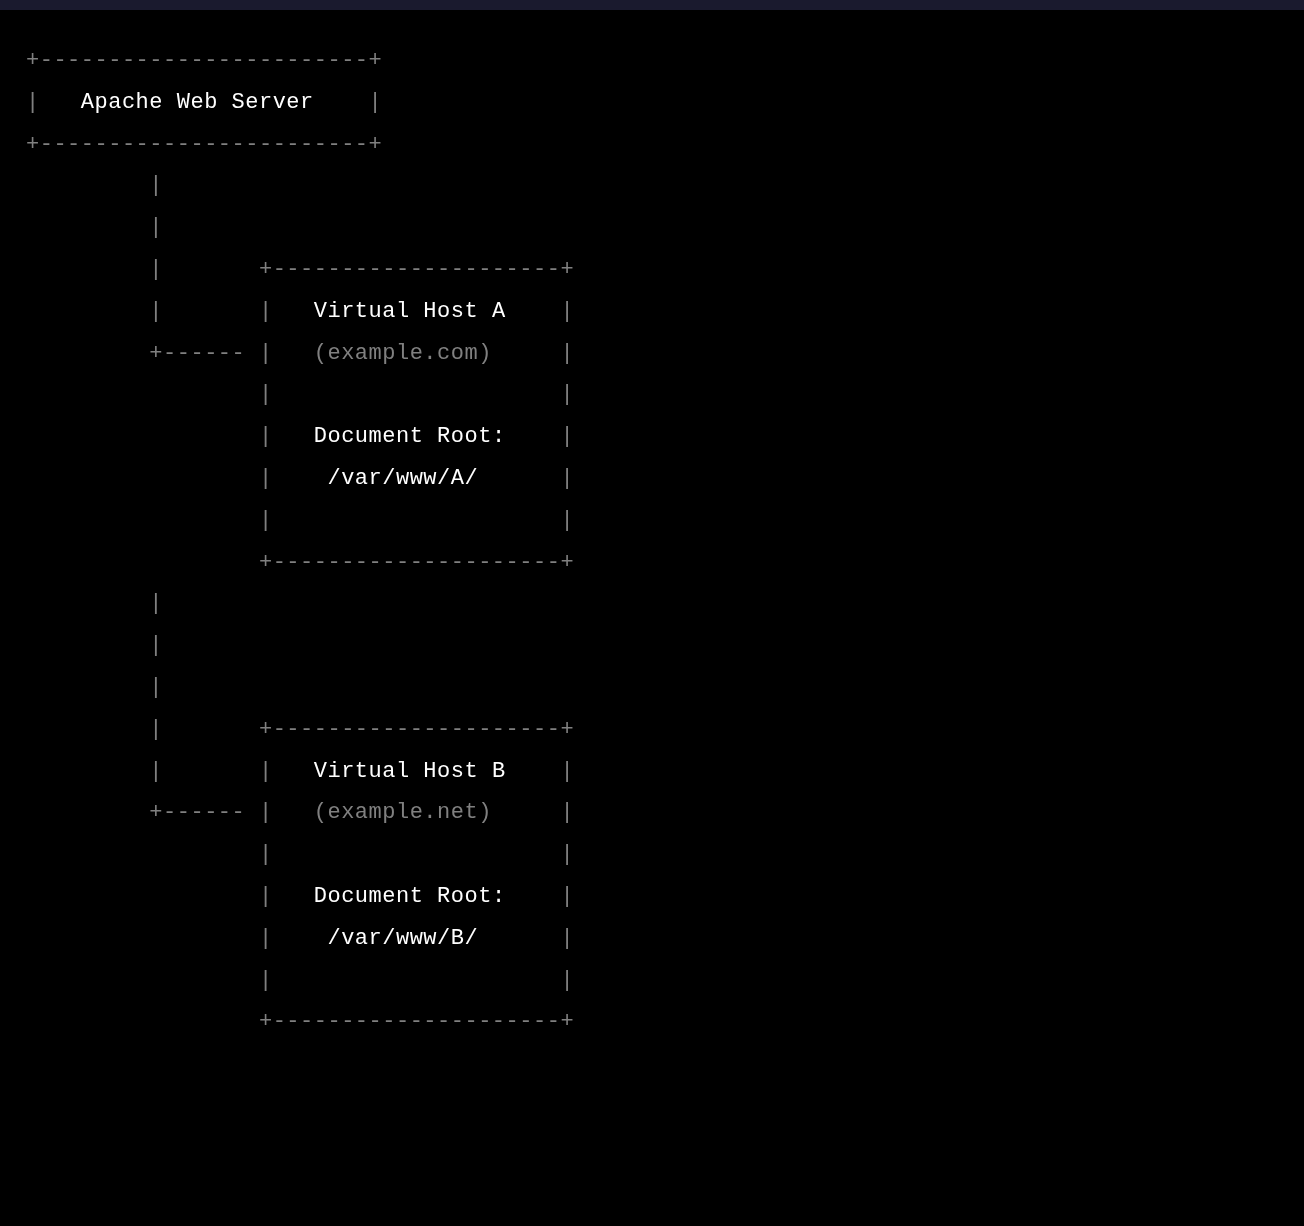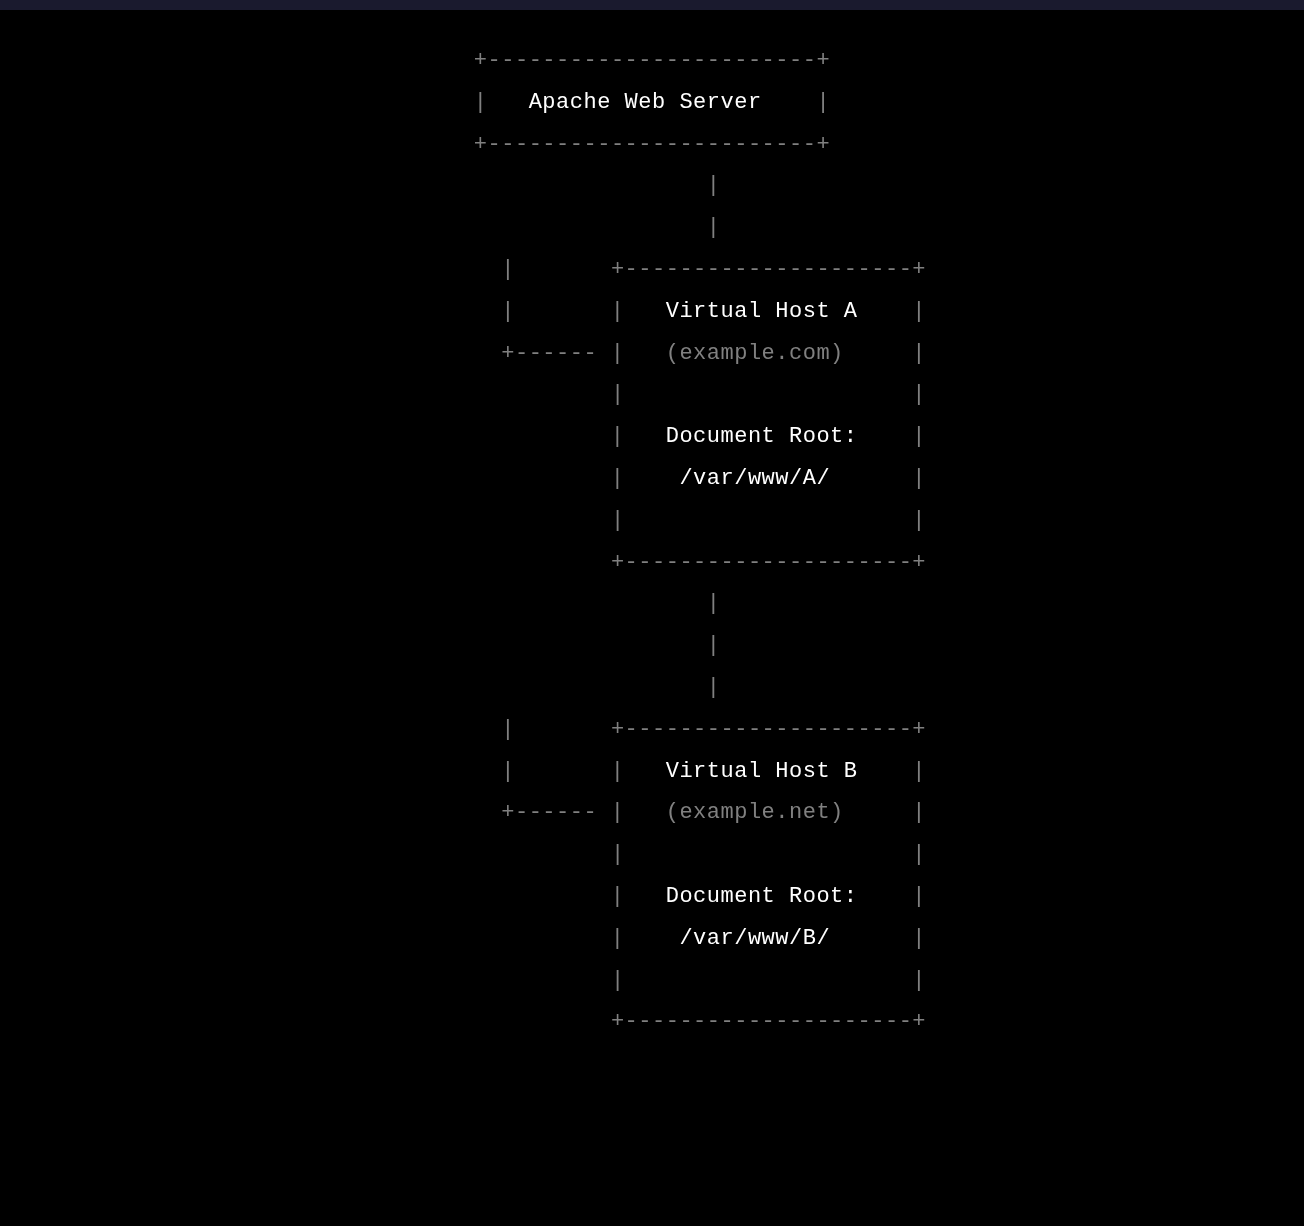--- a/index.html
+++ b/index.html
@@ -1,19 +1,18 @@
 <!DOCTYPE html>
 <html><head>
   <meta charset="utf-8">
   <style>
     * {
       margin: 0;
       padding: 0;
       box-sizing: border-box;
-      text-align: center;
     }
     body {
       background: #000000;
       color: #ffffff;
       font-family: 'Menlo', 'Monaco', 'Consolas', 'Courier New', monospace;
       font-size: 22px;
       line-height: 1.9;
       padding: 0;
       width: 1304px;
       height: 1226px;

